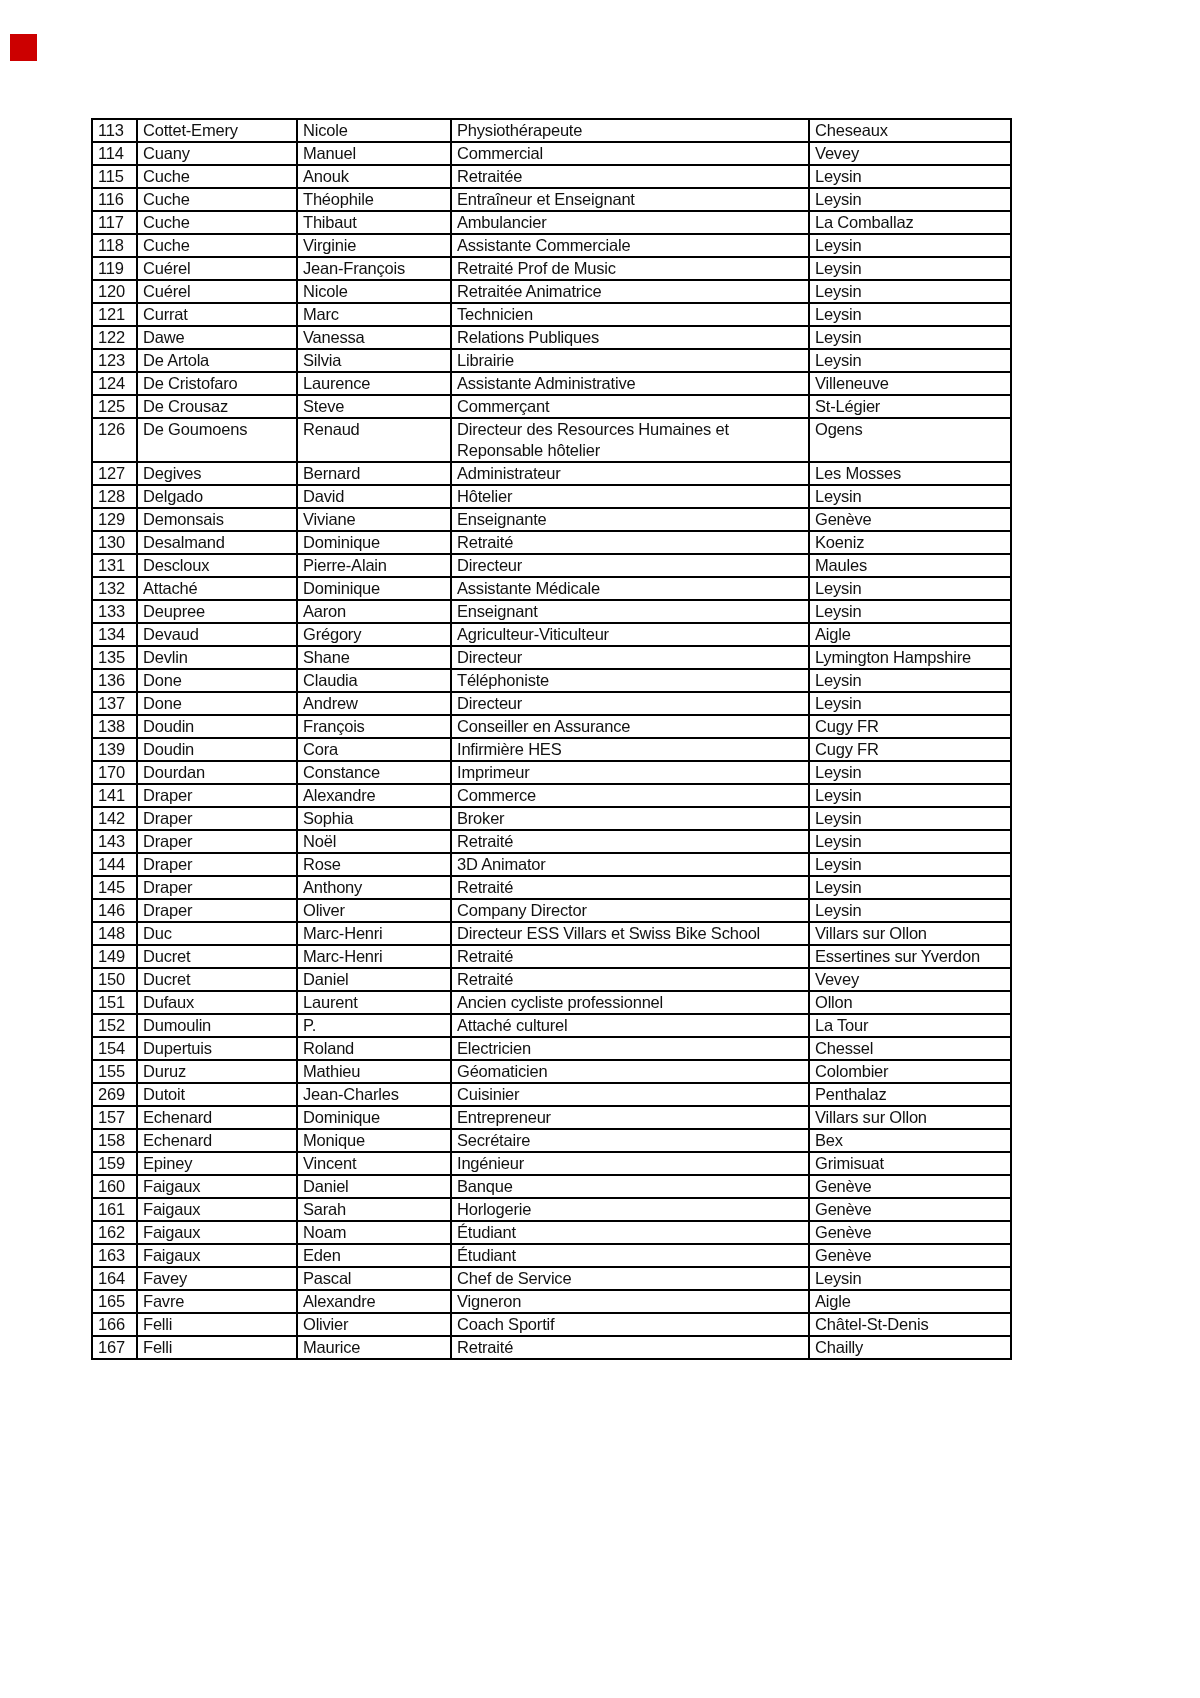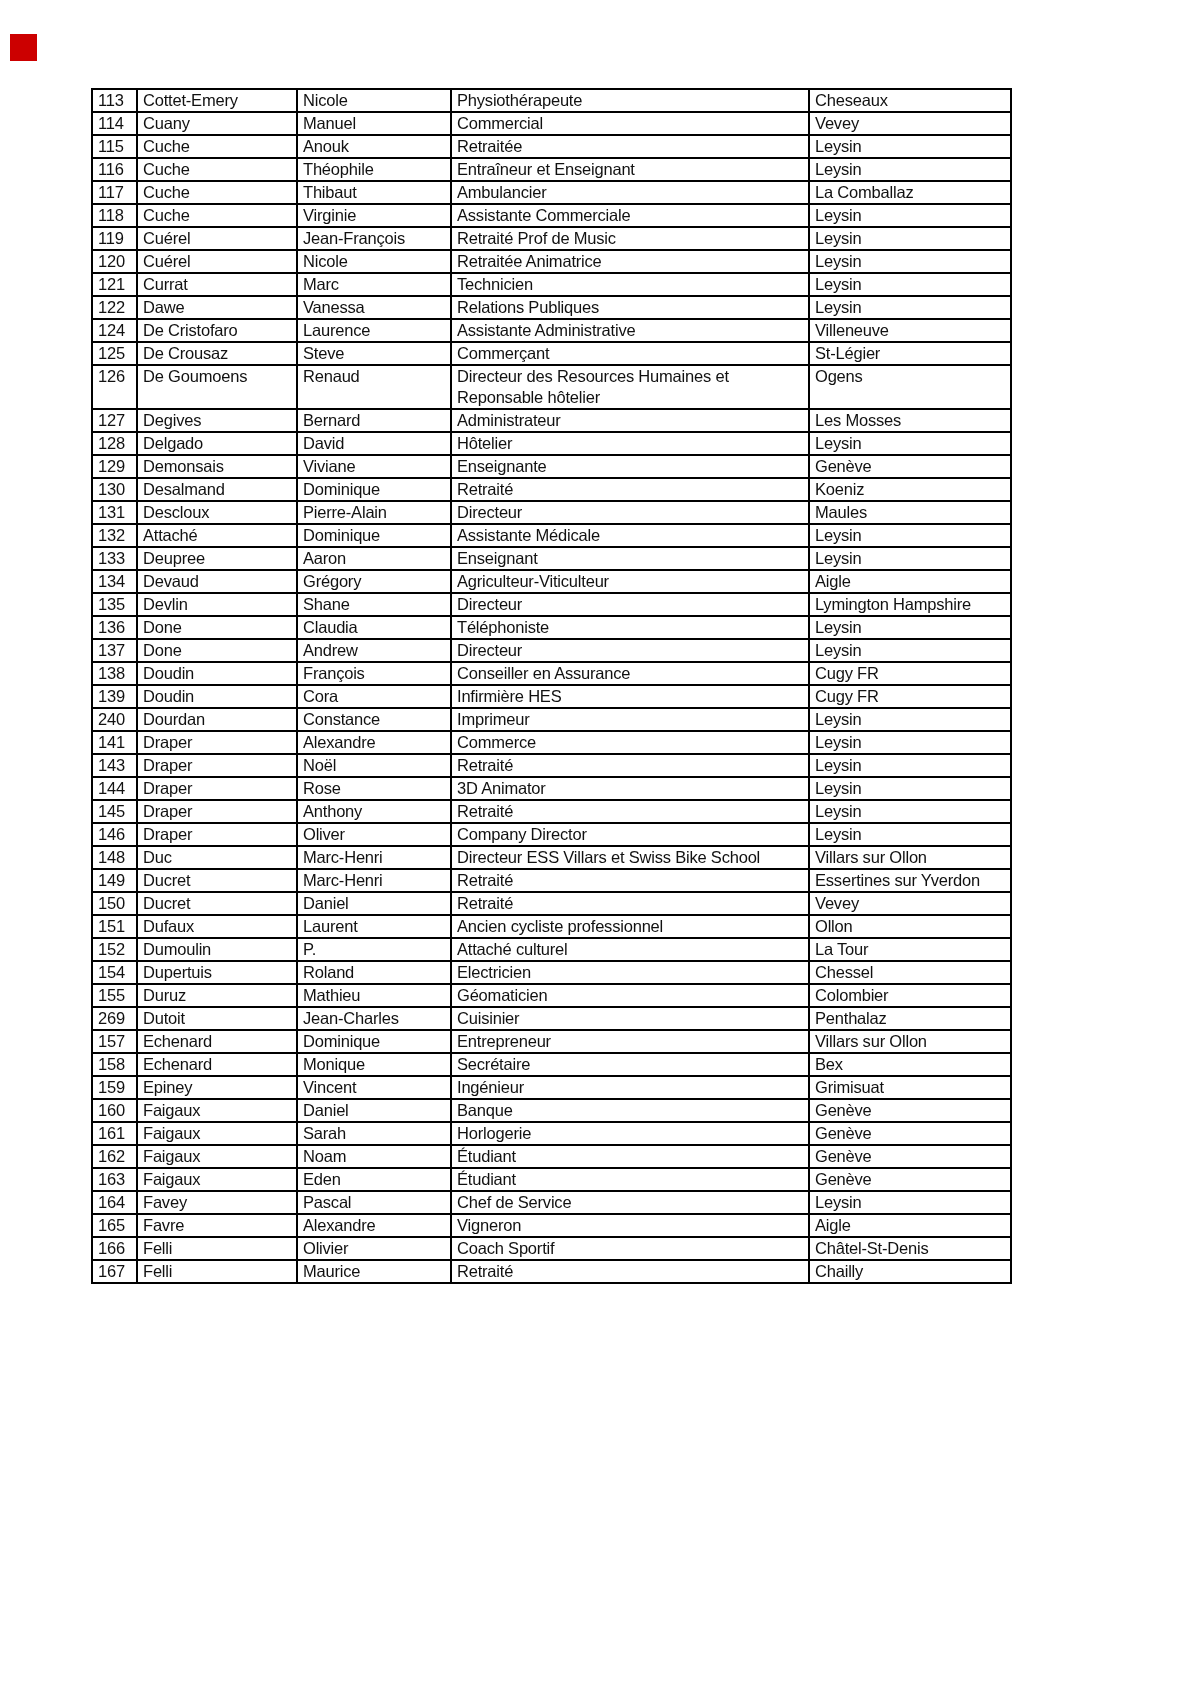--- a/index.html
+++ b/index.html
@@ -18,21 +18,21 @@
   .click-marker {
     position: absolute;
     left: 10px;
     top: 34px;
     width: 27px;
     height: 27px;
   }
   table.person-table {
     position: absolute;
     left: 91px;
-    top: 88px;
+    top: 118px;
     width: 919px;
     border-collapse: collapse;
     table-layout: fixed;
   }
   table.person-table td {
     border: 2px solid #000000;
     padding: 0px 4px 0px 5px;
     height: 20.5px;
     line-height: 21px;
     font-size: 16.5px;
@@ -130,20 +130,27 @@
   </tr>
 
   <tr>
     <td class="col-num">122</td>
     <td class="col-last">Dawe</td>
     <td class="col-first">Vanessa</td>
     <td class="col-profession">Relations Publiques</td>
     <td class="col-city">Leysin</td>
   </tr>
 
+  <tr>
+    <td class="col-num">123</td>
+    <td class="col-last">De Artola</td>
+    <td class="col-first">Silvia</td>
+    <td class="col-profession">Librairie</td>
+    <td class="col-city">Leysin</td>
+  </tr>
 
   <tr>
     <td class="col-num">124</td>
     <td class="col-last">De Cristofaro</td>
     <td class="col-first">Laurence</td>
     <td class="col-profession">Assistante Administrative</td>
     <td class="col-city">Villeneuve</td>
   </tr>
 
   <tr>
@@ -261,35 +268,42 @@
 
   <tr>
     <td class="col-num">139</td>
     <td class="col-last">Doudin</td>
     <td class="col-first">Cora</td>
     <td class="col-profession">Infirmière HES</td>
     <td class="col-city">Cugy FR</td>
   </tr>
 
   <tr>
-    <td class="col-num">240</td>
+    <td class="col-num">170</td>
     <td class="col-last">Dourdan</td>
     <td class="col-first">Constance</td>
     <td class="col-profession">Imprimeur</td>
     <td class="col-city">Leysin</td>
   </tr>
 
   <tr>
     <td class="col-num">141</td>
     <td class="col-last">Draper</td>
     <td class="col-first">Alexandre</td>
     <td class="col-profession">Commerce</td>
     <td class="col-city">Leysin</td>
   </tr>
 
+  <tr>
+    <td class="col-num">142</td>
+    <td class="col-last">Draper</td>
+    <td class="col-first">Sophia</td>
+    <td class="col-profession">Broker</td>
+    <td class="col-city">Leysin</td>
+  </tr>
 
   <tr>
     <td class="col-num">143</td>
     <td class="col-last">Draper</td>
     <td class="col-first">Noël</td>
     <td class="col-profession">Retraité</td>
     <td class="col-city">Leysin</td>
   </tr>
 
   <tr>

